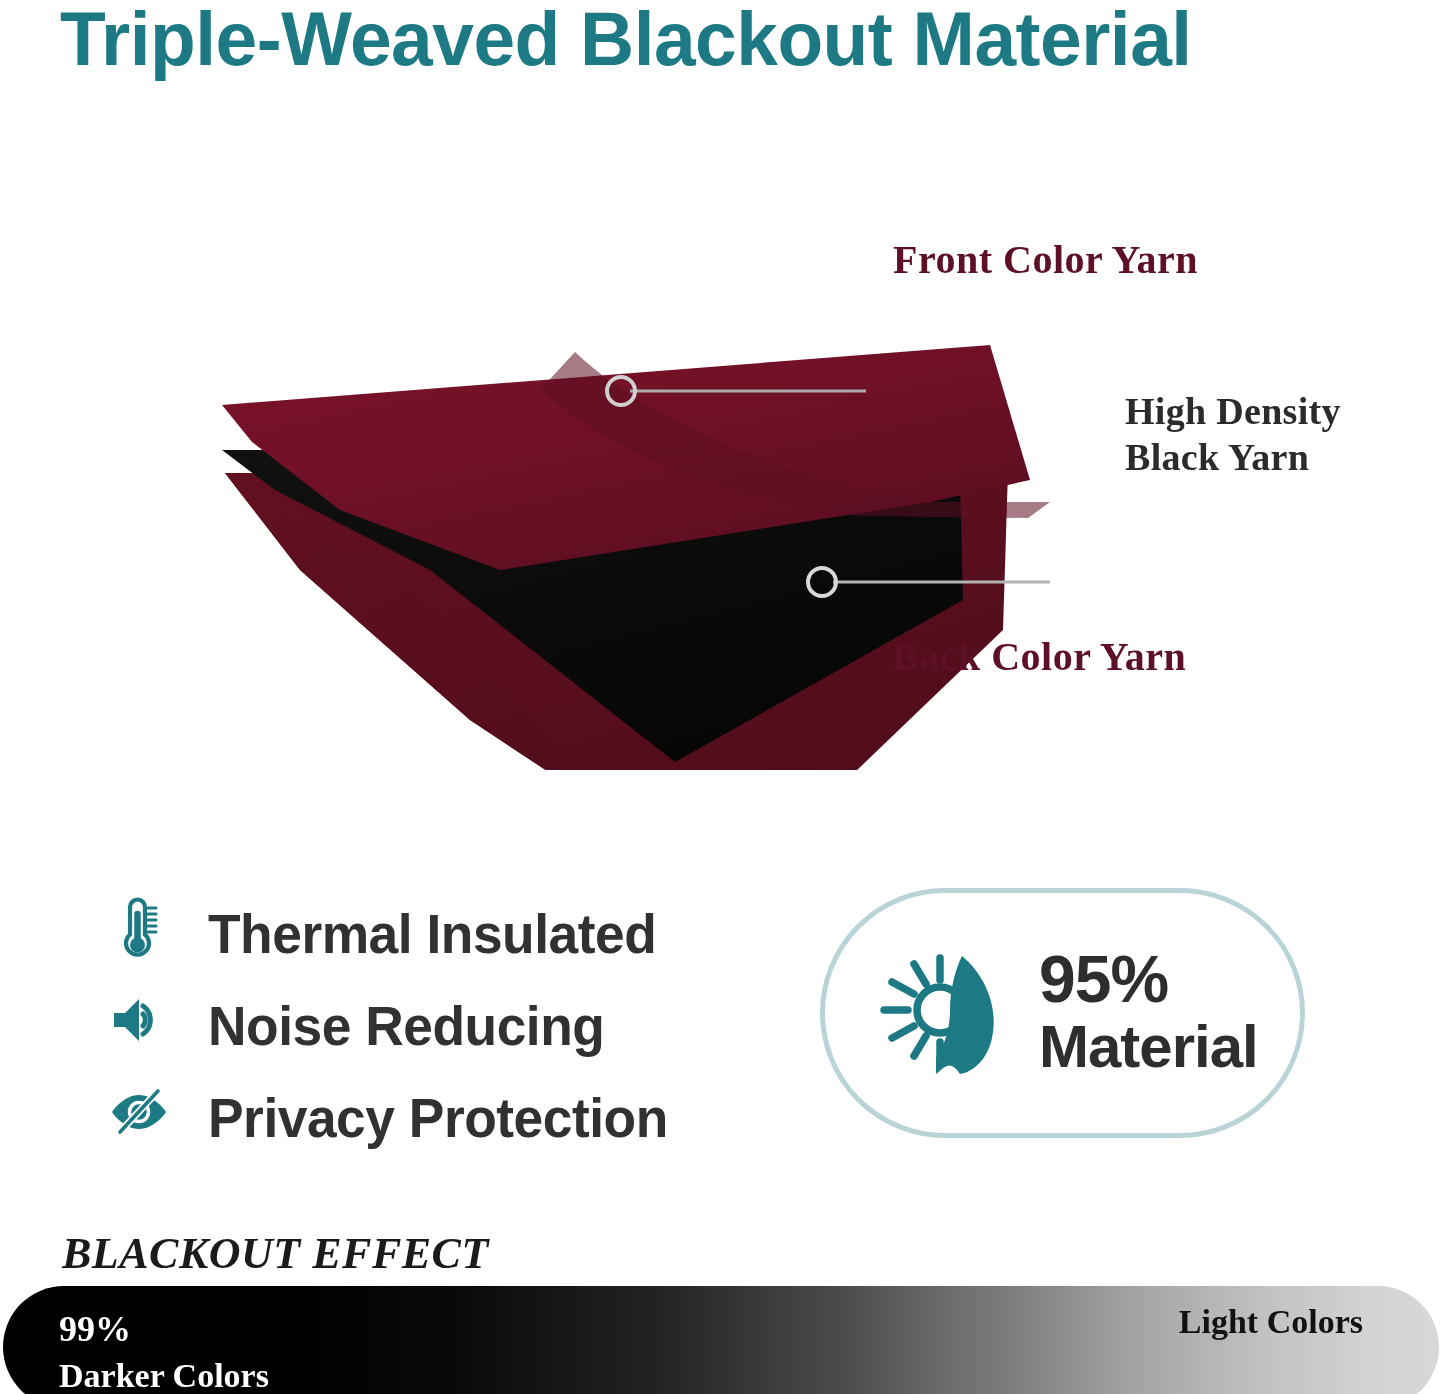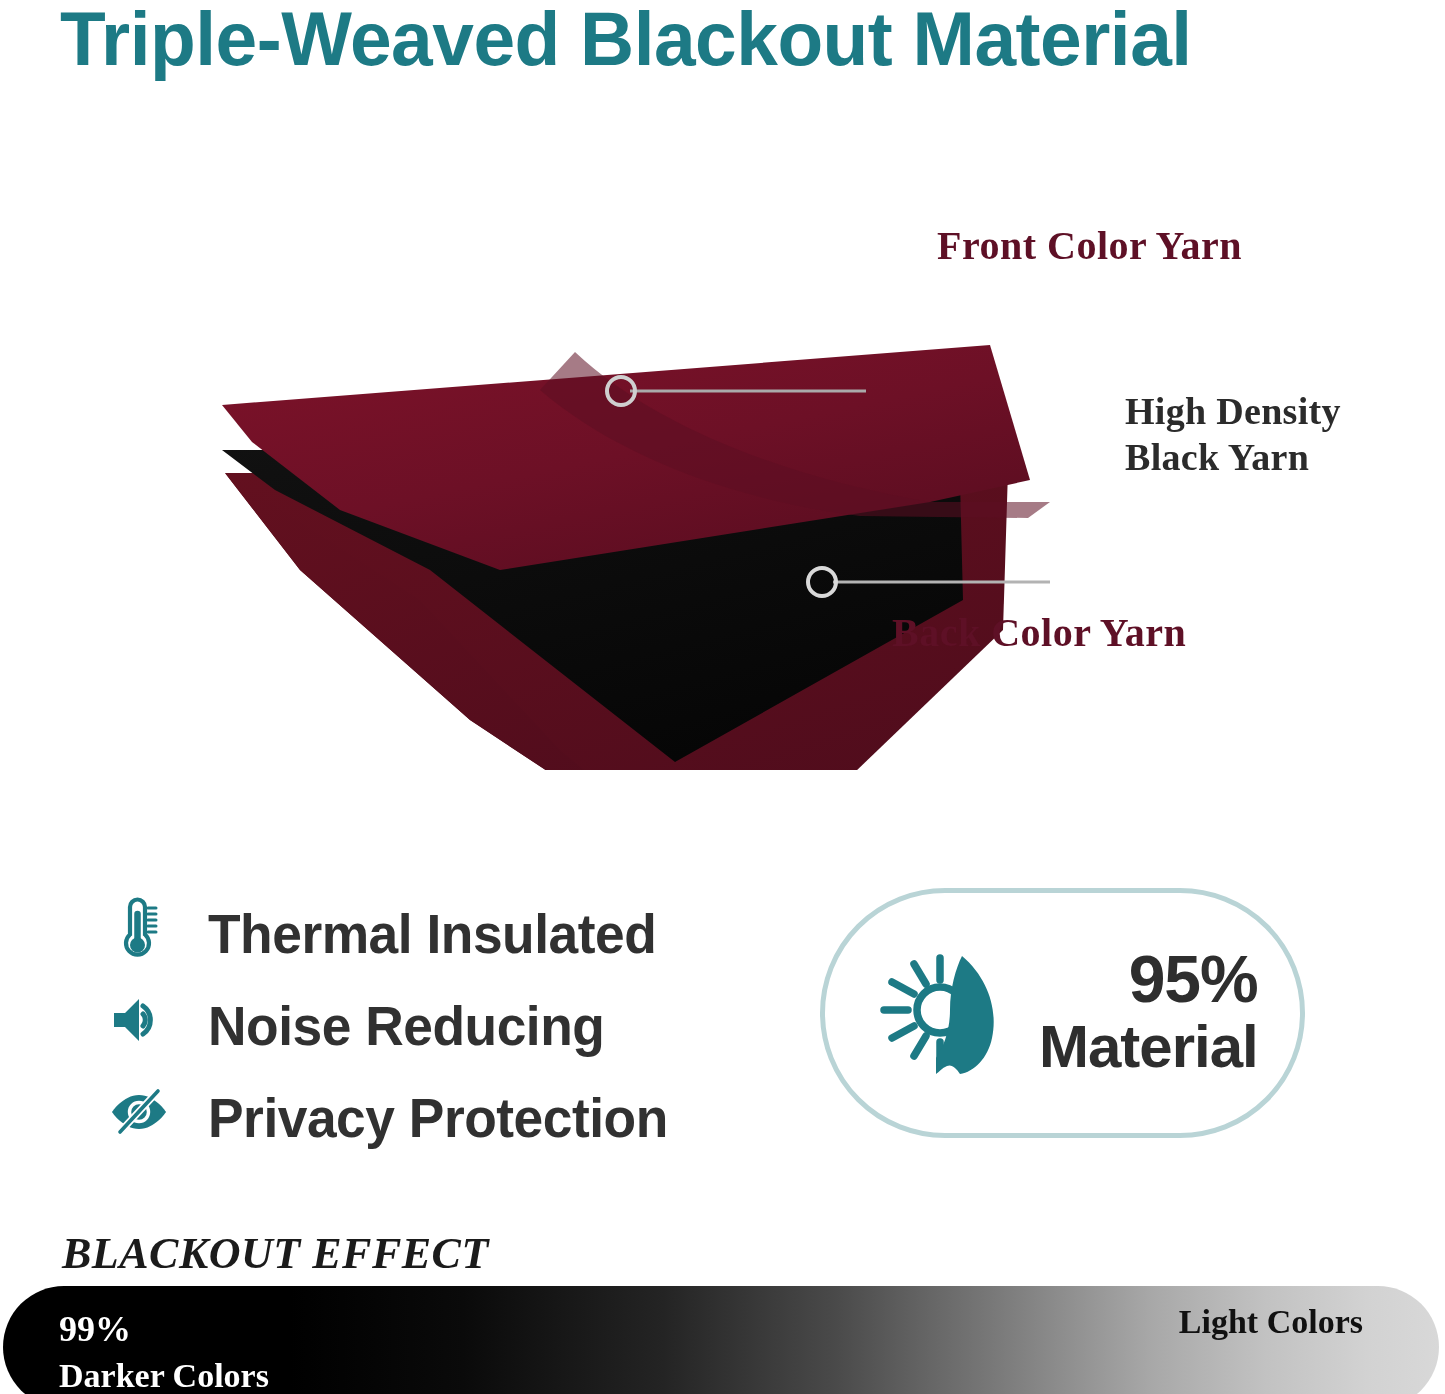--- a/index.html
+++ b/index.html
@@ -29,23 +29,23 @@
   
   .diagram{position:absolute;left:0px;top:150px;width:1445px;height:620px;}
   .diagram svg{display:block;}
 
   .callout-label{
     position:absolute;
     font-family:"Liberation Serif", serif;
     font-weight:700;
     white-space:nowrap;
   }
-  .lbl-front{left:893px;top:222px;font-size:40px;color:#5e1026;letter-spacing:0.5px;margin-left:44px;}
+  .lbl-front{left:893px;top:236px;font-size:40px;color:#5e1026;letter-spacing:0.5px;}
   .lbl-black{left:1125px;top:388px;font-size:38px;color:#2b2b2b;line-height:46px;letter-spacing:0.3px;}
-  .lbl-back{left:892px;top:609px;font-size:40px;color:#5e1026;letter-spacing:0.5px;}
+  .lbl-back{left:892px;top:633px;font-size:40px;color:#5e1026;letter-spacing:0.5px;}
 
   
   .features{position:absolute;left:108px;top:872px;width:660px;}
   .feature-row{
     display:flex;align-items:flex-end;
     height:92px;
   }
   .feature-icon{
     width:62px;height:72px;
     display:flex;align-items:center;justify-content:center;
@@ -80,21 +80,20 @@
     flex:0 0 160px;
     display:flex;align-items:center;justify-content:center;
   }
   .badge-text{
     margin-left:14px;
     font-family:"Liberation Sans", sans-serif;
     font-weight:700;
     color:#2e2e2e;
     line-height:68px;
     letter-spacing:-1px;
-    text-align:right;
   }
   .badge-pct{font-size:66px;display:block;}
   .badge-word{font-size:60px;display:block;}
 
   
   .be-heading{
     position:absolute;left:62px;top:1228px;
     font-family:"Liberation Serif", serif;
     font-weight:700;
     font-size:44px;

